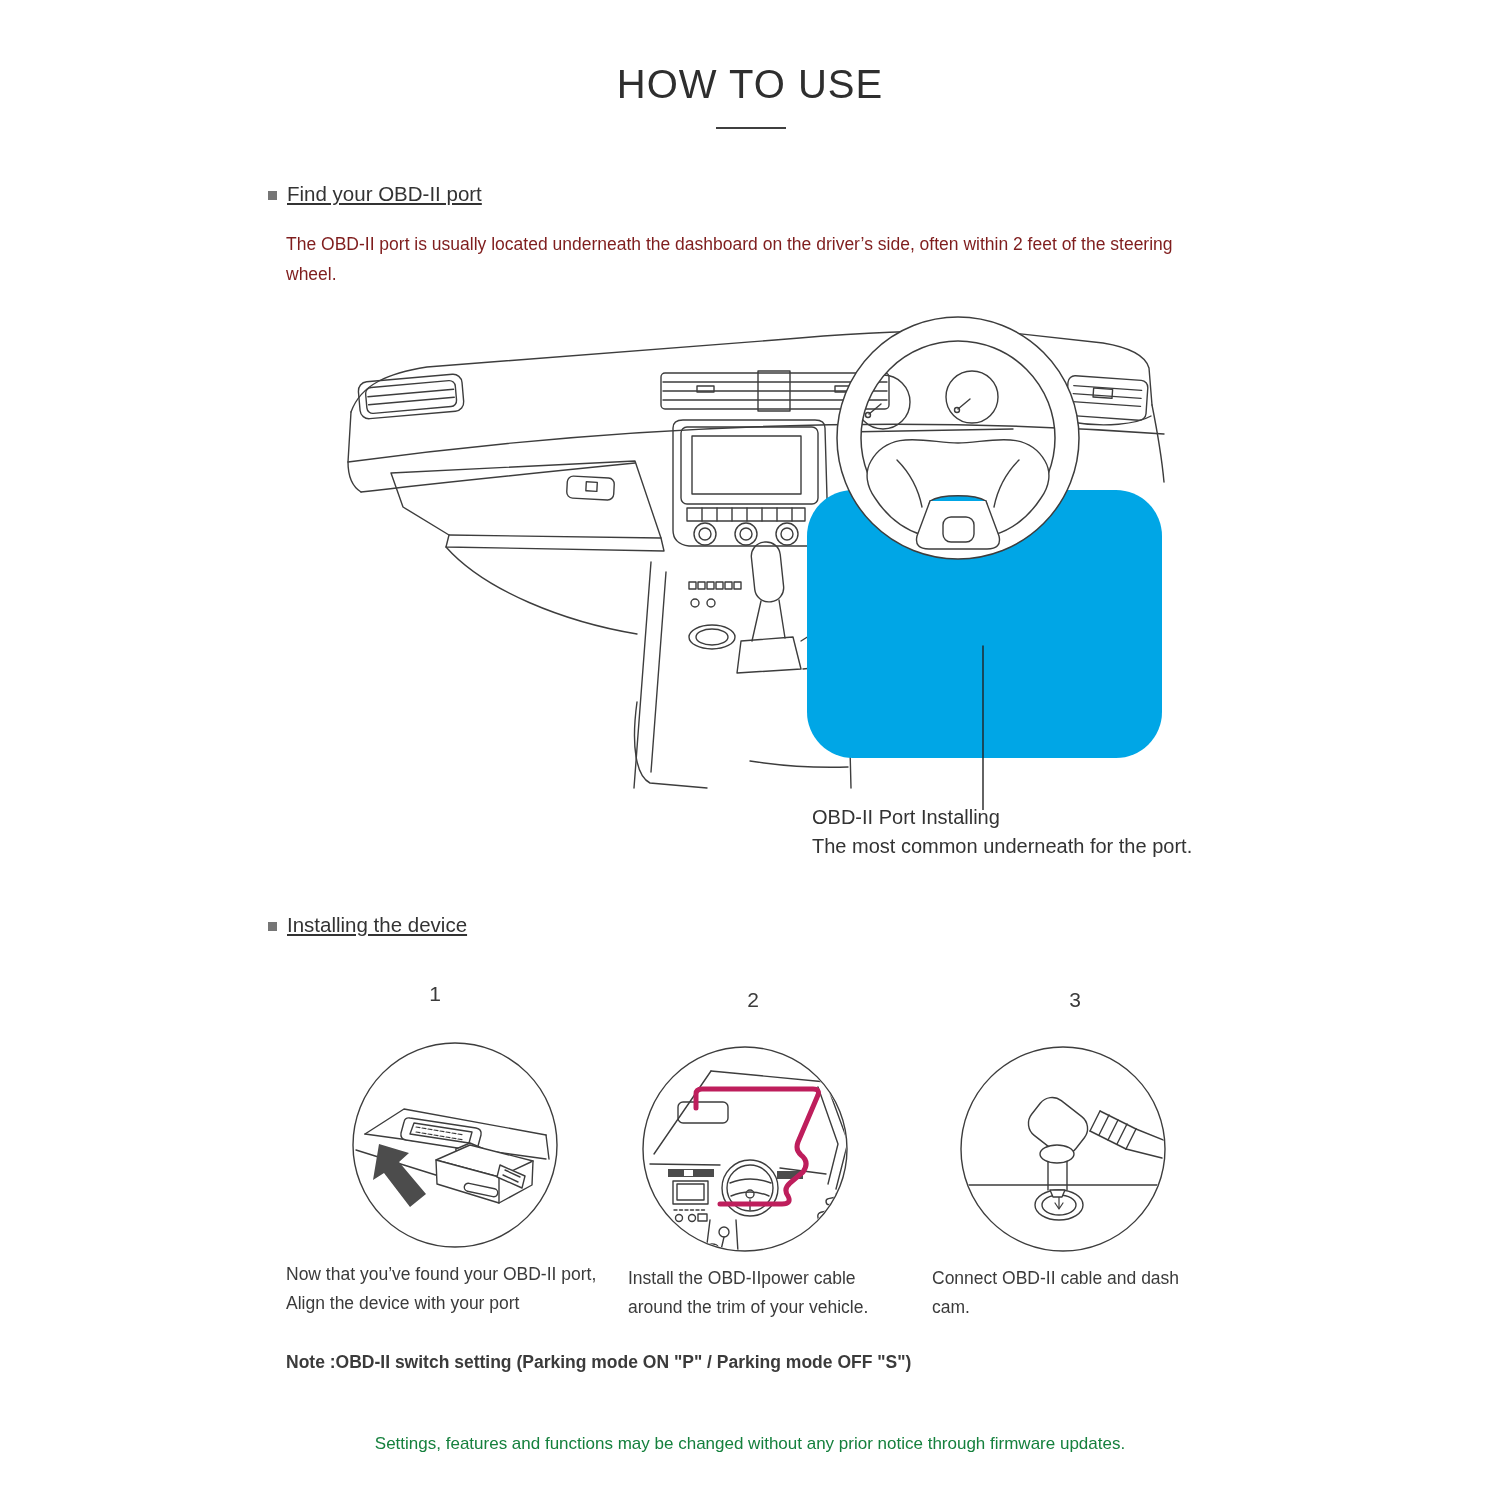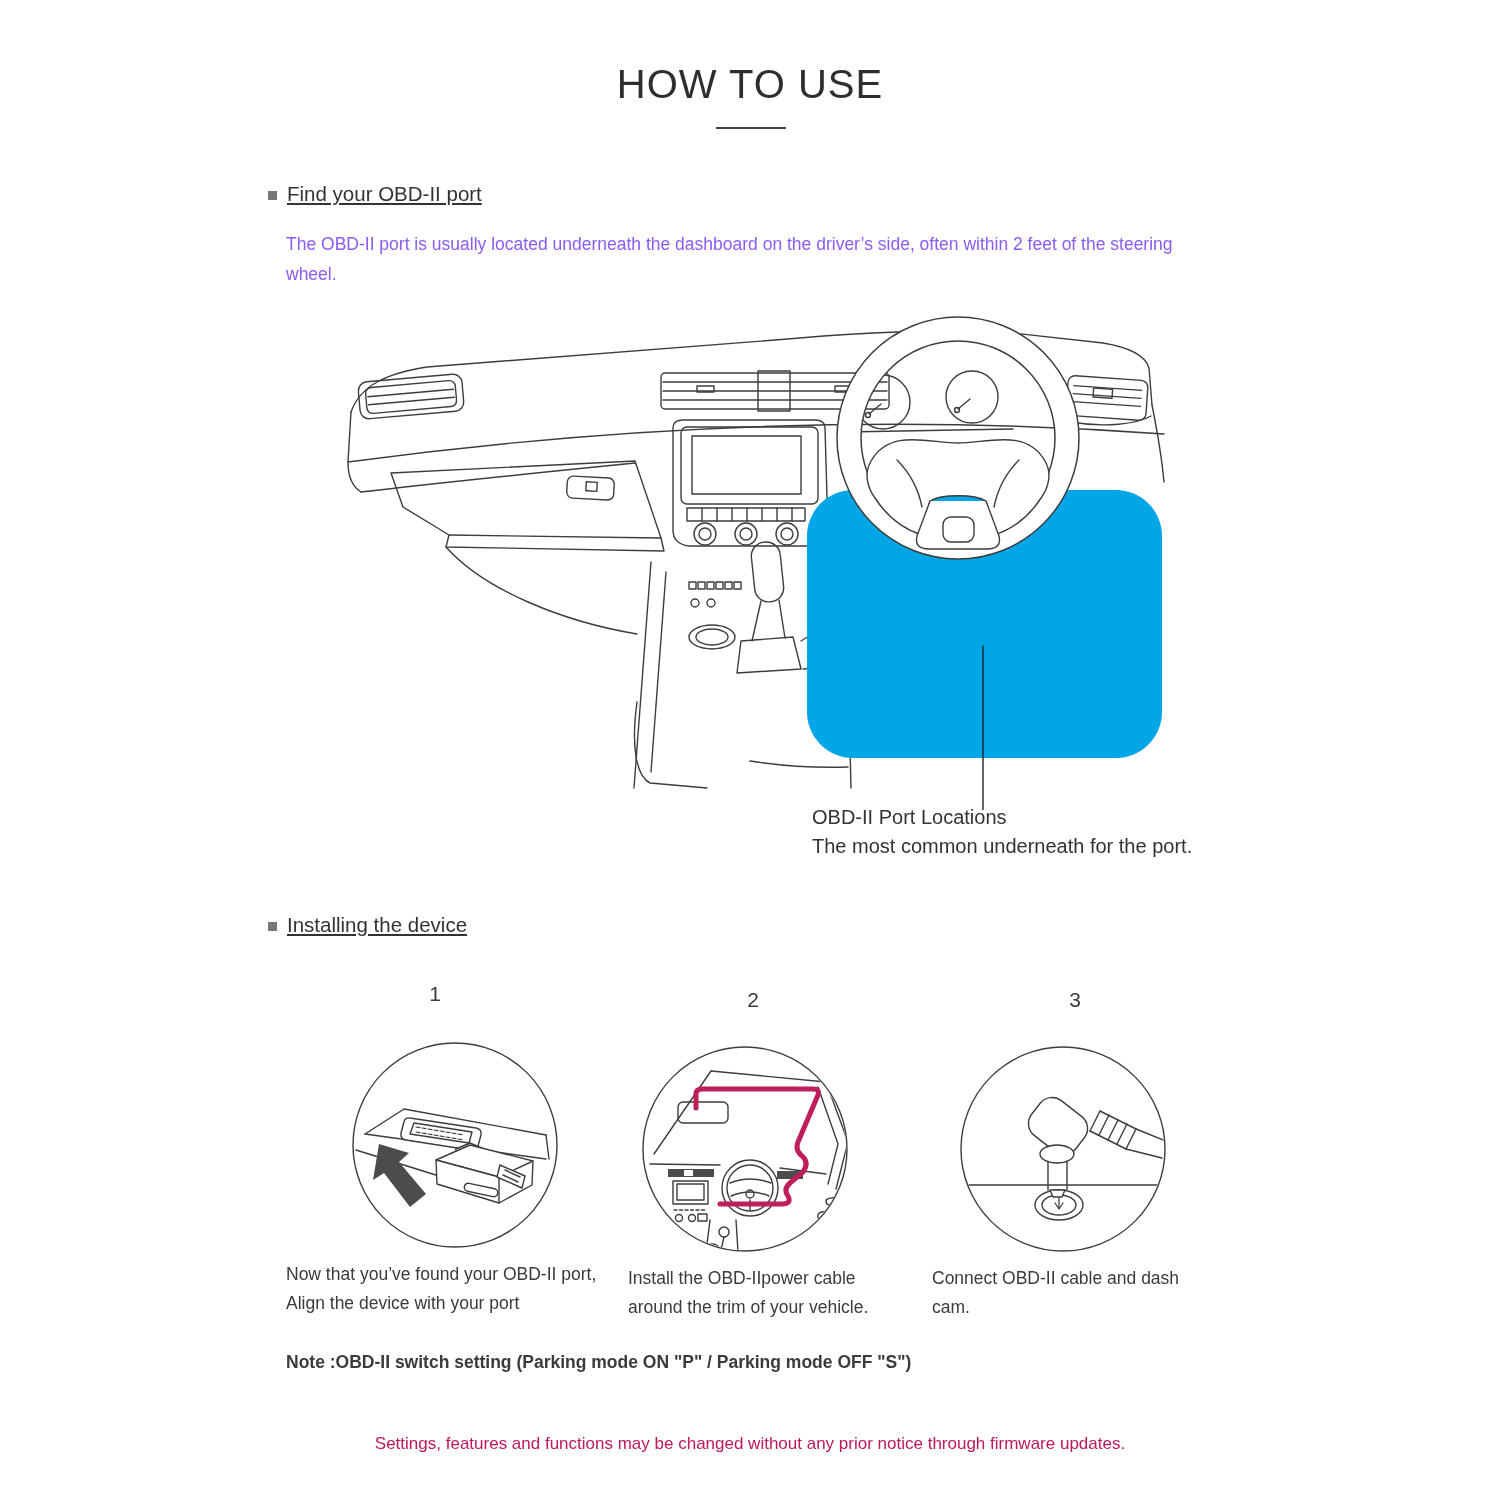--- a/index.html
+++ b/index.html
@@ -23,37 +23,37 @@
     border-top:2px solid #3f3f3f;
   }
   .bullet{
     position:absolute;width:9px;height:9px;background:#767676;
   }
   .section-heading{
     position:absolute;font-size:20.5px;color:#333;text-decoration:underline;
   }
   .body-text{
     position:absolute;left:286px;top:229px;width:912px;
-    font-size:17.5px;line-height:30px;color:#8b5cf6;
+    font-size:17.5px;line-height:30px;color:#7f1d1d;
   }
   .main-illo{position:absolute;left:345px;top:310px;width:820px;height:500px;}
   .callout-label{position:absolute;left:812px;font-size:20px;color:#333;}
   .step-number{
     position:absolute;width:210px;text-align:center;font-size:21px;color:#3b3b3b;
   }
   .step-circle{position:absolute;width:210px;height:210px;}
   .step-caption{
     position:absolute;font-size:17.5px;line-height:28.5px;color:#3b3b3b;
   }
   .note-text{
     position:absolute;left:286px;top:1352px;font-size:17.5px;color:#3b3b3b;font-weight:bold;
   }
   .footer-text{
     position:absolute;top:1434px;left:0;width:100%;text-align:center;
-    font-size:17px;color:#be185d;
+    font-size:17px;color:#15803d;
   }
   
   .la{stroke:var(--line-art);fill:none;stroke-width:1.4;stroke-linecap:round;stroke-linejoin:round;}
   .laf{stroke:var(--line-art);fill:#fff;stroke-width:1.4;stroke-linecap:round;stroke-linejoin:round;}
   .dark{fill:var(--arrow-fill);stroke:none;}
   .cable{stroke:var(--cable-red);stroke-width:5;fill:none;stroke-linecap:round;stroke-linejoin:round;}
 </style>
 </head>
 <body>
 
@@ -168,21 +168,21 @@
       </g>
       <g class="la">
         <path d="M552,150 C568,166 574,182 577,197"></path>
         <path d="M674,150 C658,166 652,182 649,197"></path>
       </g>
     </g>
 
     <path d="M638,336 L638,500" class="la" style="stroke:#222222"></path>
   </svg>
 
-  <div class="callout-label" style="top:806px;">OBD-II Port Locations</div>
+  <div class="callout-label" style="top:806px;">OBD-II Port Installing</div>
   <div class="callout-label" style="top:835px;">The most common underneath for the port.</div>
 
   <div class="bullet" style="left:268px;top:922px;"></div>
   <div class="section-heading" style="left:287px;top:913px;">Installing the device</div>
 
   <div class="step-number" style="left:330px;top:982px;">1</div>
   <div class="step-number" style="left:648px;top:988px;">2</div>
   <div class="step-number" style="left:970px;top:988px;">3</div>
 
   <svg class="step-circle" style="left:350px;top:1040px;" viewBox="0 0 210 210">

